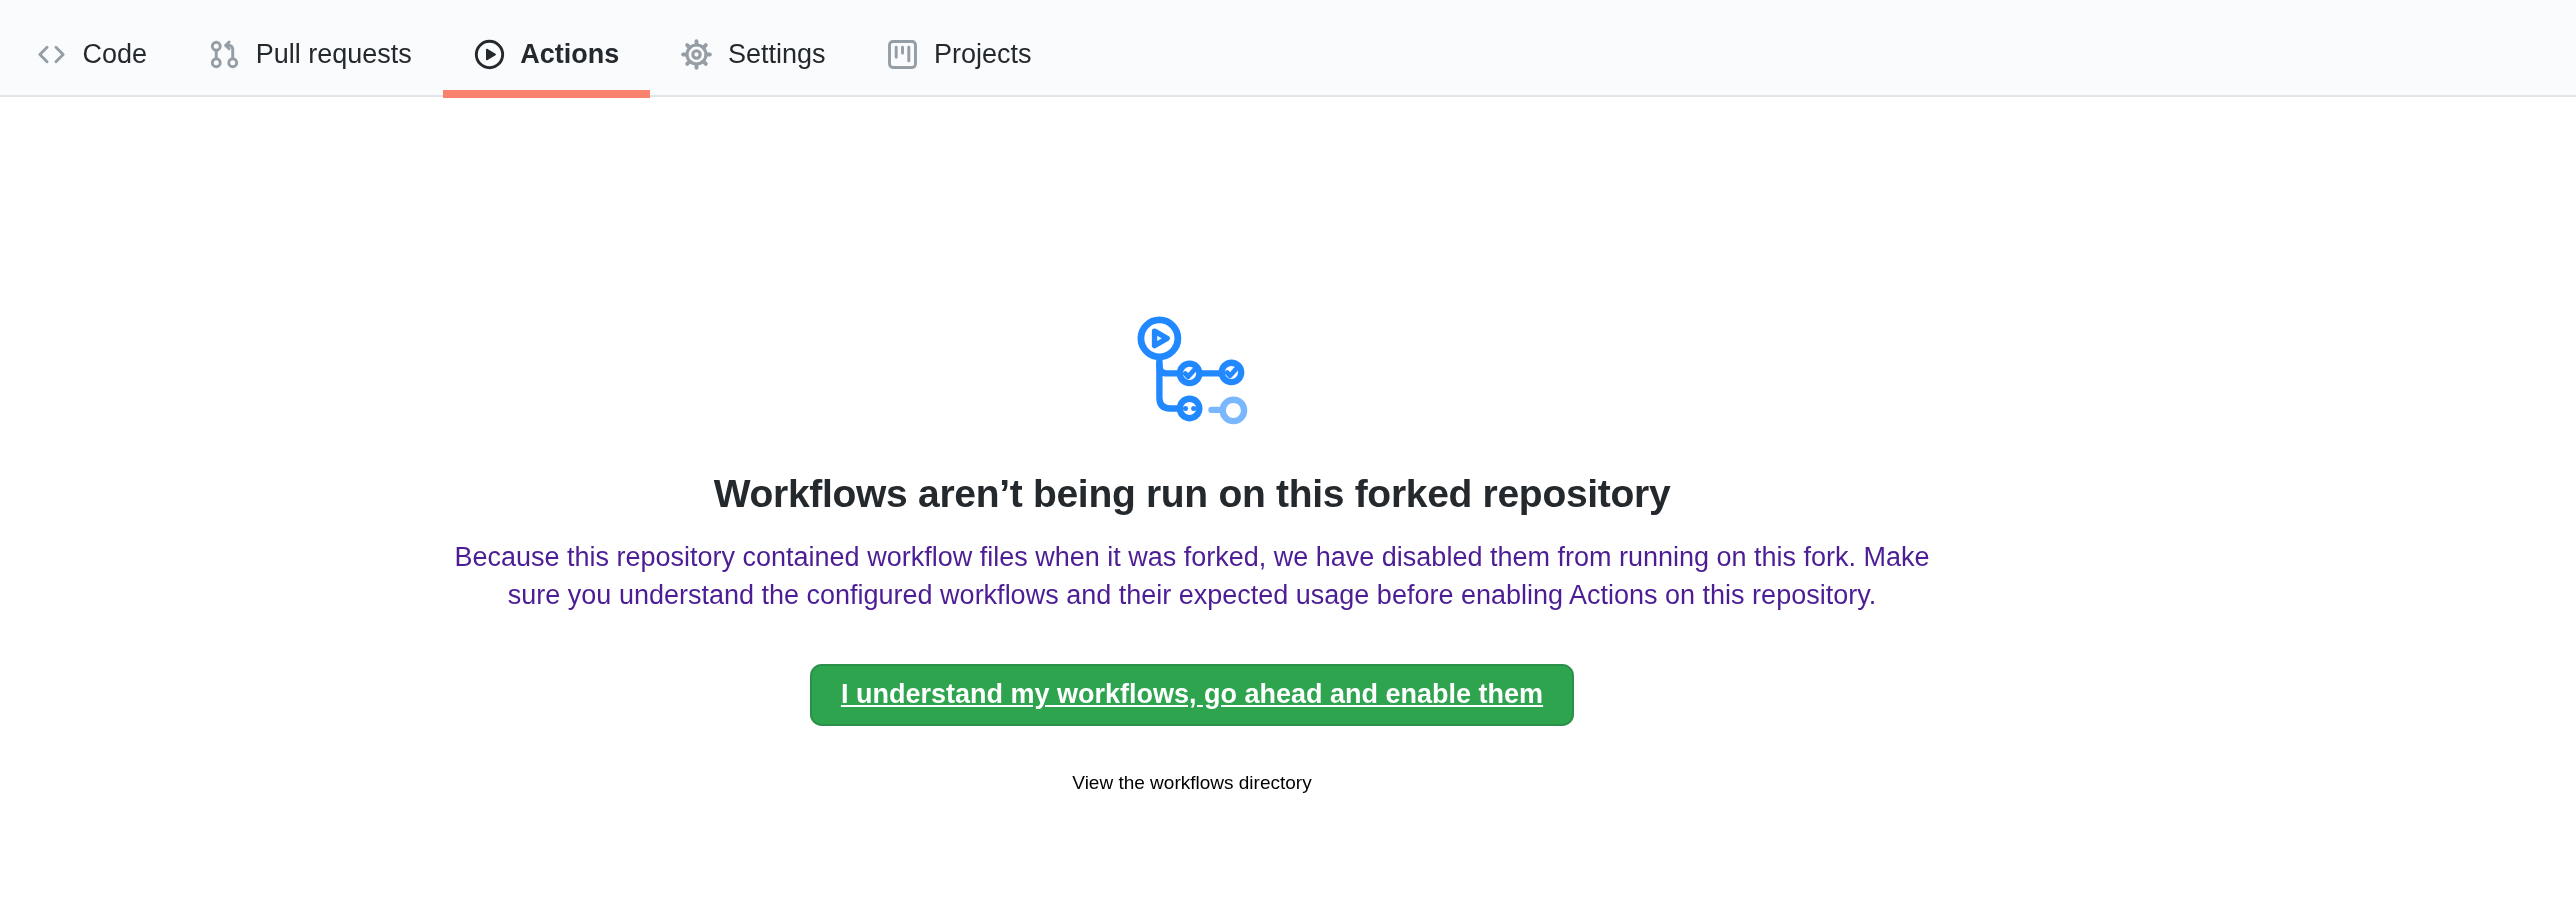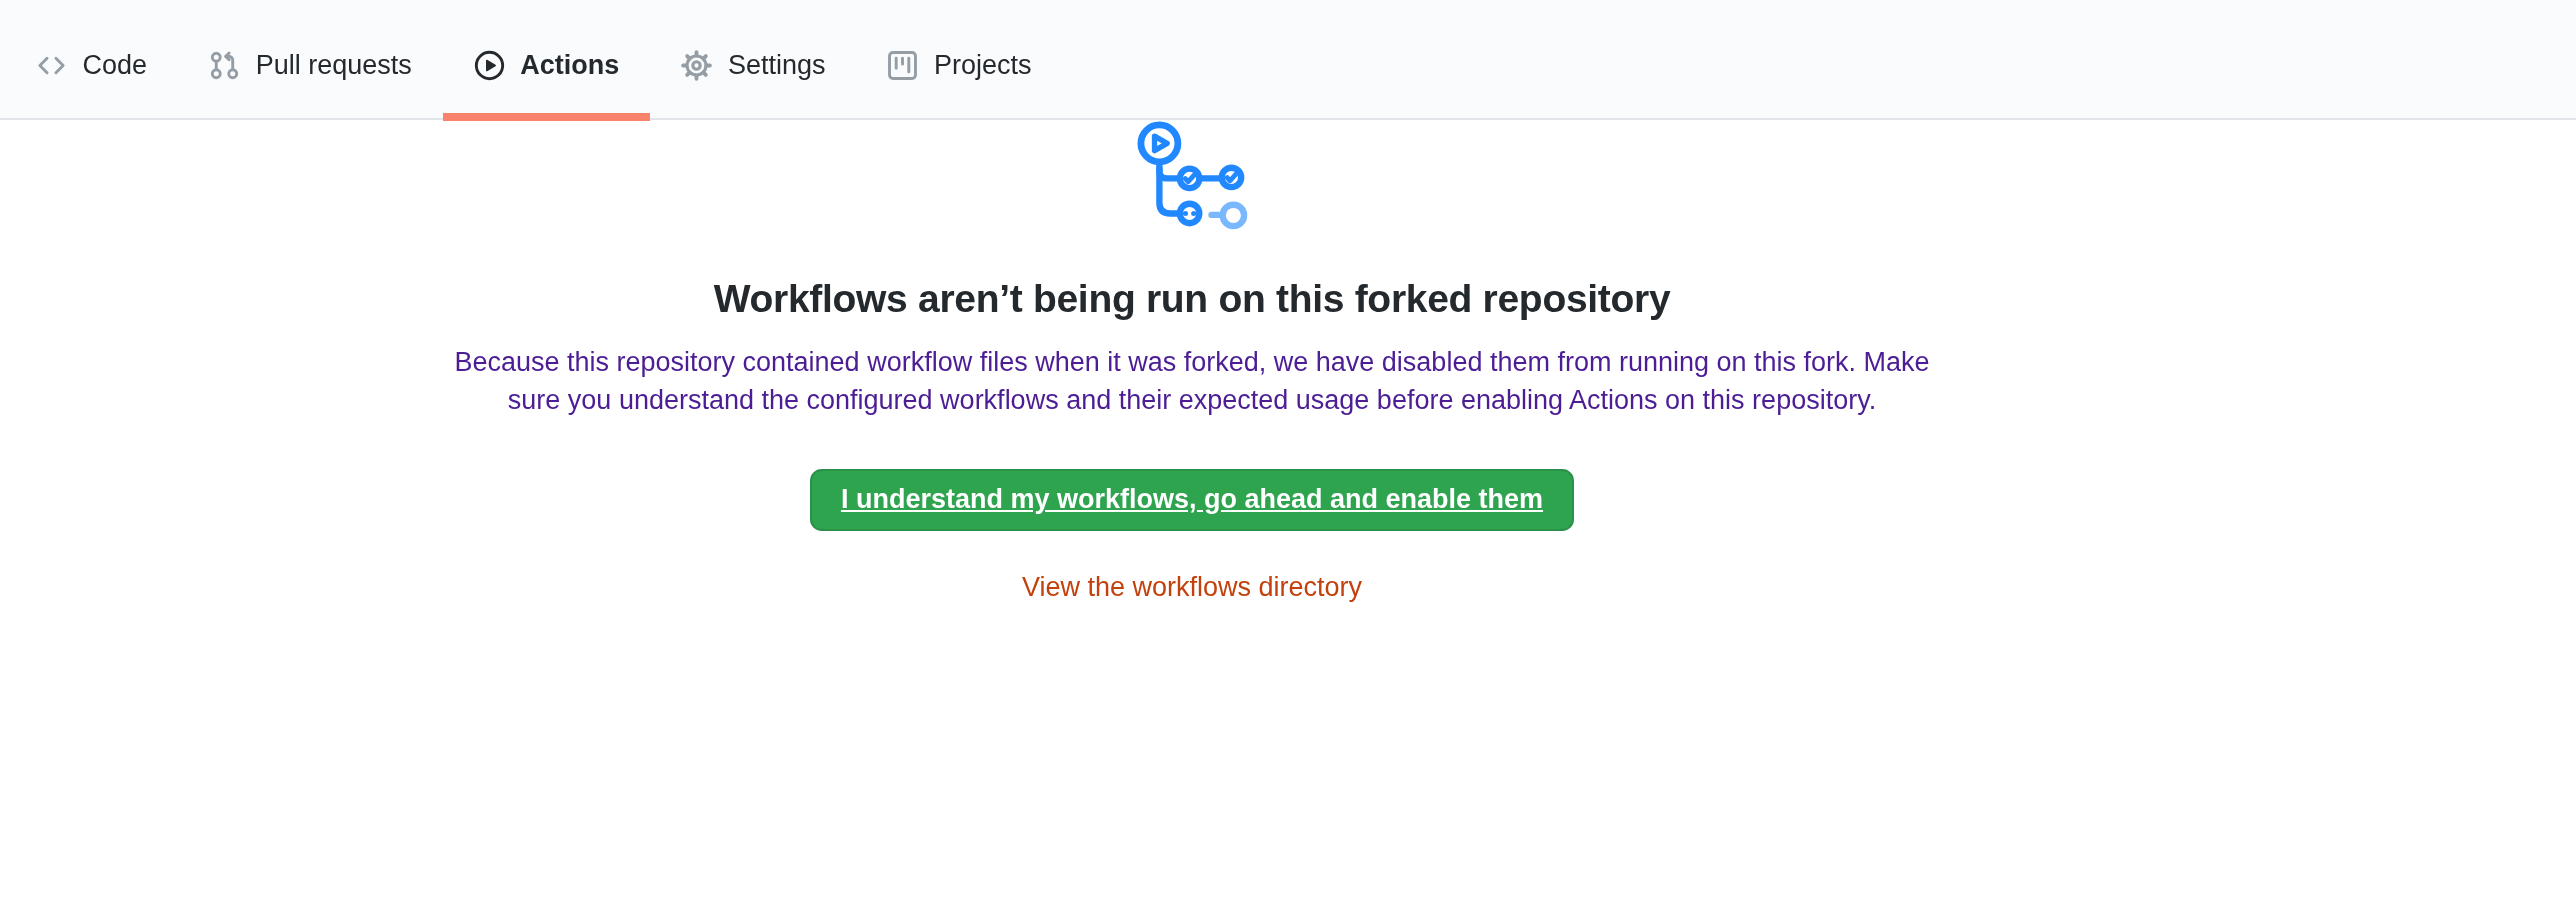--- a/index.html
+++ b/index.html
@@ -9,21 +9,21 @@
     background: #ffffff;
     overflow: hidden;
     font-family: "Liberation Sans", "DejaVu Sans", sans-serif;
     -webkit-font-smoothing: antialiased;
   }
 
   
   .repo-nav {
     display: flex;
     align-items: stretch;
-    height: 120px;
+    height: 97px;
     padding-left: 4.9px;
     background: #fafbfc;
     border-bottom: 2px solid #e1e4e8;
   }
   .tab {
     position: relative;
     display: flex;
     align-items: center;
     padding: 13.7px 31px 0 31px;
     font-size: 27px;
@@ -41,20 +41,21 @@
     left: 0; right: 0; bottom: -2.9px;
     height: 7.8px;
     background: #f9826c;
   }
 
   
   .main { background: #ffffff; }
   .content-col {
     width: 2384px;          
     text-align: center;
+    padding-top: 218px;
   }
   .workflow-graphic { display: block; margin: 0 auto; }
 
   .bs-heading {
     margin: 43px 0 0 0;
     font-size: 39px;
     line-height: 49px;
     font-weight: 700;
     letter-spacing: -0.3px;
     color: #24292e;
@@ -78,23 +79,23 @@
     background: #2ea44f;
     border: 2px solid rgba(27, 31, 35, 0.15);
     border-radius: 11.7px;
     cursor: pointer;
     display: inline-block;
     text-decoration: underline;
   }
   .workflows-link {
     display: inline-block;
     margin-top: 39px;
-    font-size: 27px;
+    font-size: 19px;
     line-height: 35px;
-    color: #c2410c;
+    color: #000000;
     text-decoration: none;
     cursor: pointer;
   }
 </style>
 </head>
 <body>
 
 <nav class="repo-nav">
 
   <a class="tab">

